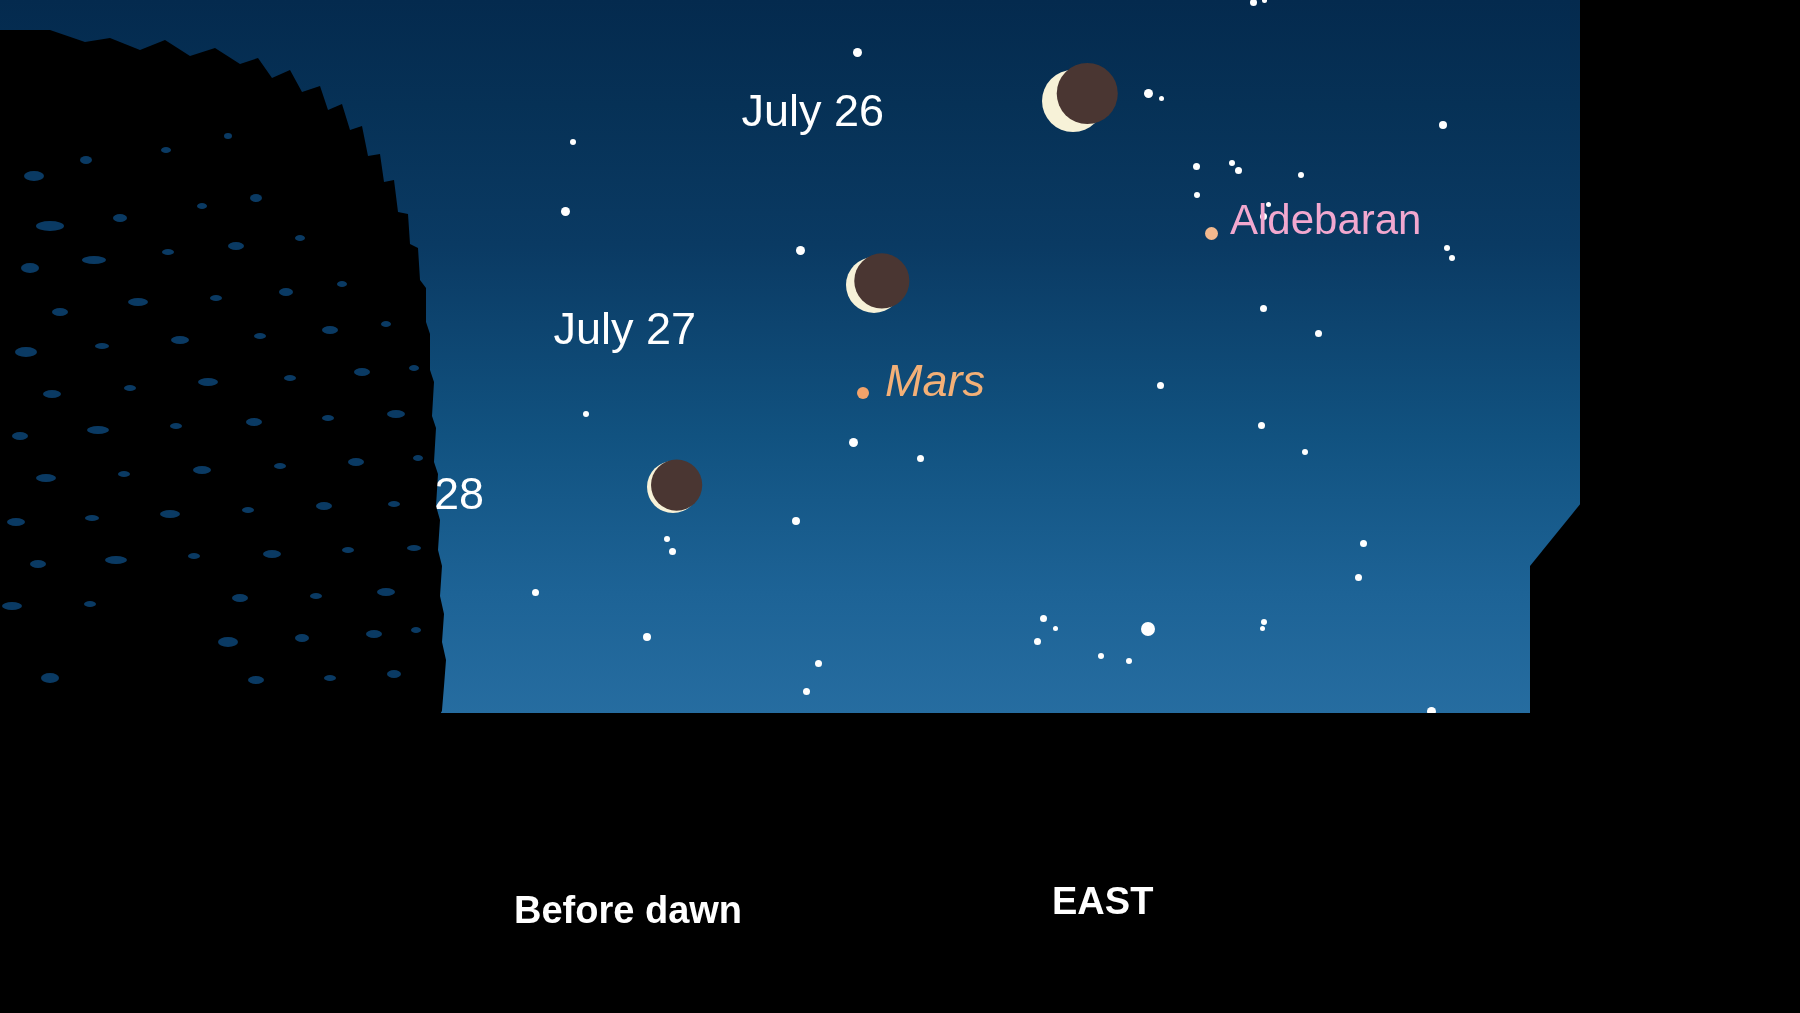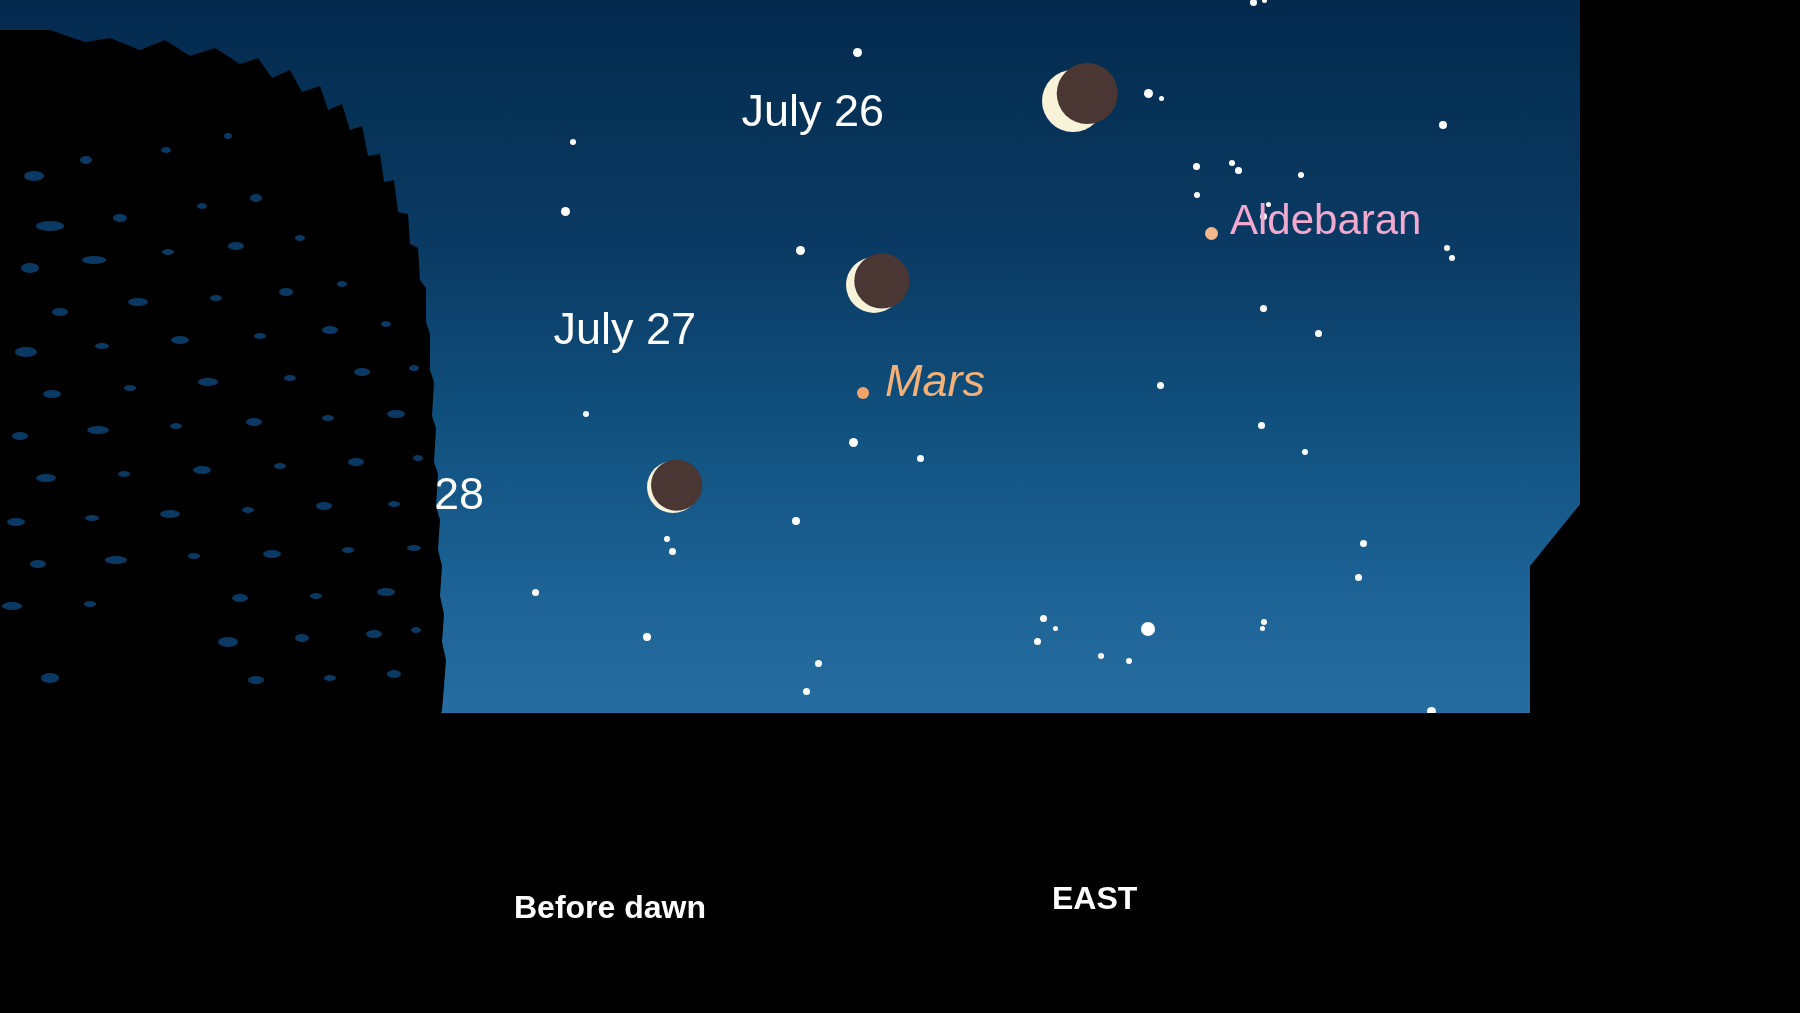--- a/index.html
+++ b/index.html
@@ -111,21 +111,21 @@
   }
   .planet-label {
     color: #f3b077;
     font-size: 45px;
     font-weight: 400;
     font-style: italic;
   }
   .ground-label {
     position: absolute;
     color: #ffffff;
-    font-size: 32px;
+    font-size: 38px;
     font-weight: bold;
     white-space: nowrap;
     z-index: 18;
     line-height: 1;
   }
   #watermark {
     position: absolute;
     color: #a8d8f0;
     font-size: 36px;
     font-weight: bold;

